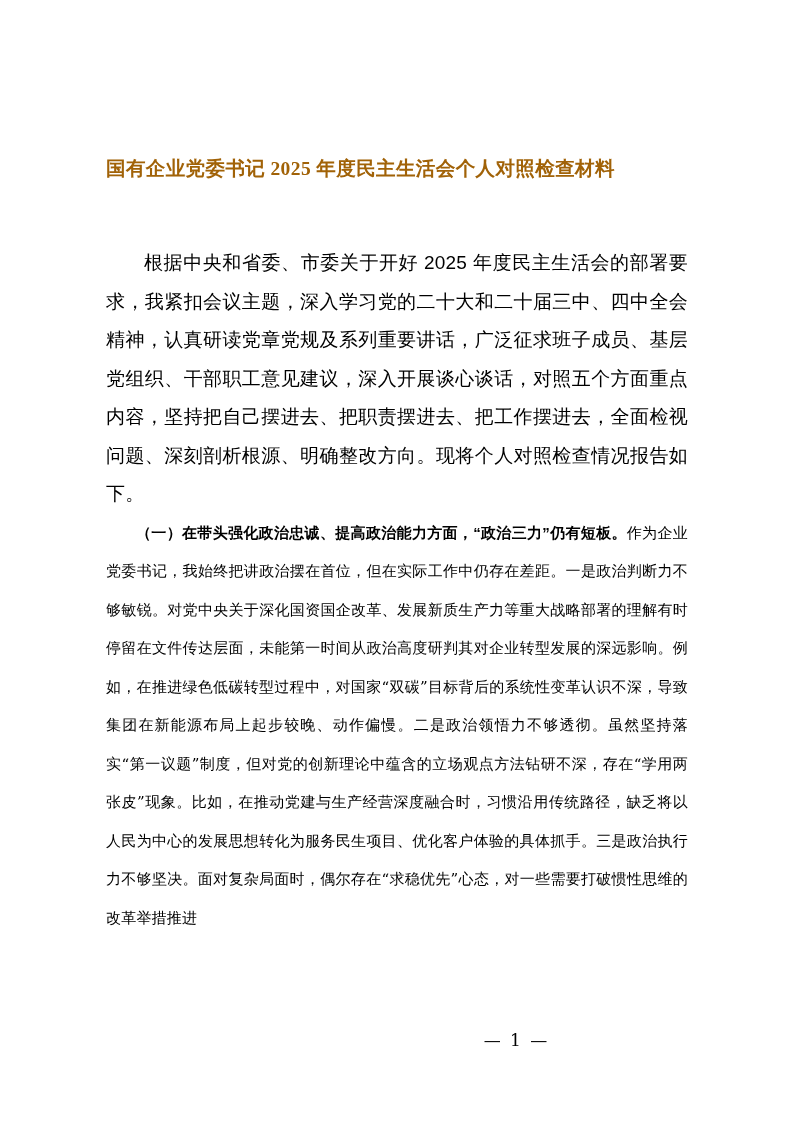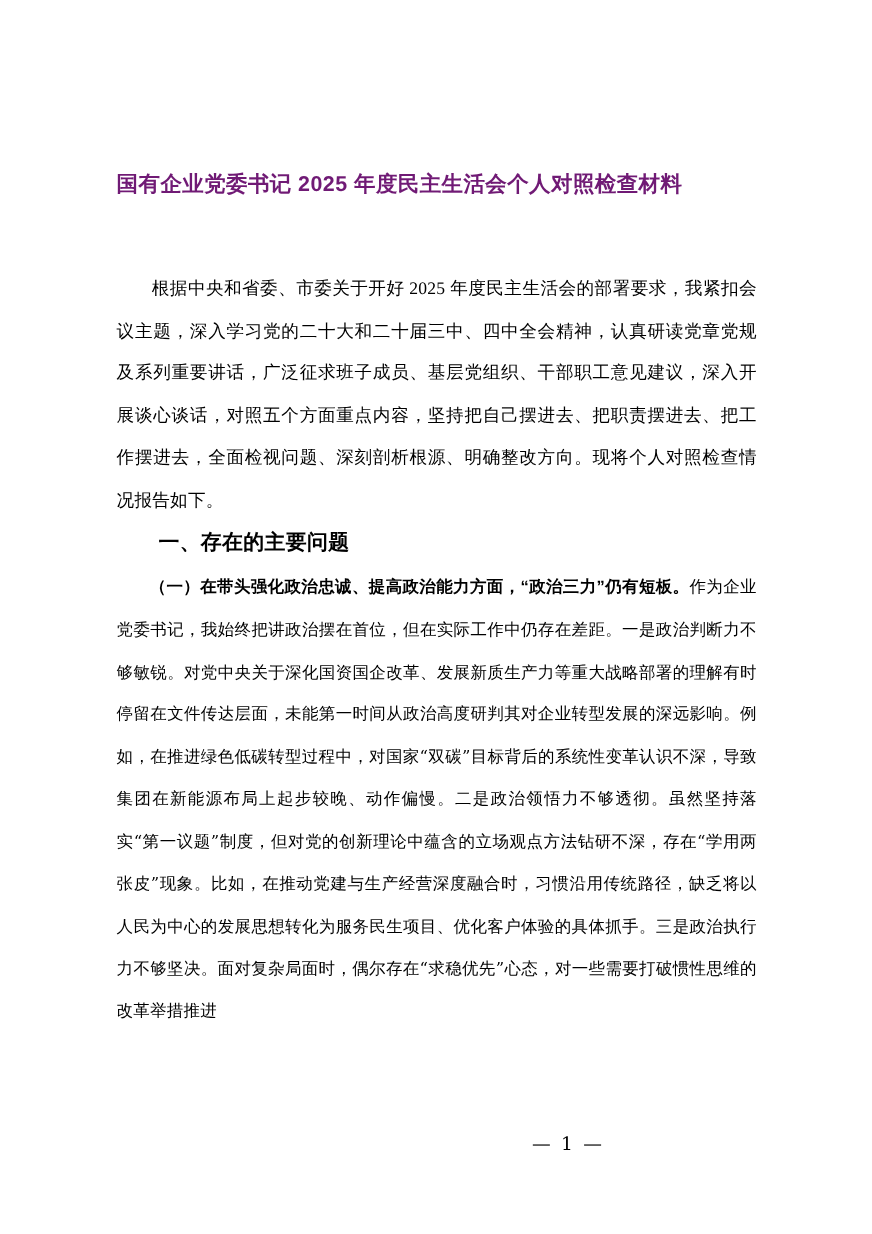--- a/index.html
+++ b/index.html
@@ -17,34 +17,34 @@
     color: #000000;
   }
   .content {
     position: absolute;
     left: 106px;
     top: 0;
     width: 582px;
   }
   .doc-title {
     margin-top: 155px;
-    font-family: Liberation Sans, sans-serif;
+    font-family: Liberation Serif, serif;
     font-weight: bold;
     font-size: 19.5px;
     letter-spacing: 0.4px;
     line-height: 1.4;
-    color: #701a75;
+    color: #a16207;
   }
   .gap-after-title {
     height: 62px;
   }
   p.body-para {
     margin: 0;
-    font-family: Liberation Serif, serif;
-    font-size: 16px;
+    font-family: Liberation Sans, sans-serif;
+    font-size: 19px;
     line-height: 38.5px;
     text-align: justify;
     text-justify: inter-character;
     text-indent: 2em;
     letter-spacing: 0.2px;
   }
   p.heading-1 {
     margin: 0;
     font-family: "Liberation Sans", sans-serif;
     font-weight: bold;
@@ -84,20 +84,19 @@
 
 <div class="page">
   <div class="content">
 
     <div class="doc-title">国有企业党委书记 2025 年度民主生活会个人对照检查材料</div>
 
     <div class="gap-after-title"></div>
 
     <p class="body-para">根据中央和省委、市委关于开好 2025 年度民主生活会的部署要求，我紧扣会议主题，深入学习党的二十大和二十届三中、四中全会精神，认真研读党章党规及系列重要讲话，广泛征求班子成员、基层党组织、干部职工意见建议，深入开展谈心谈话，对照五个方面重点内容，坚持把自己摆进去、把职责摆进去、把工作摆进去，全面检视问题、深刻剖析根源、明确整改方向。现将个人对照检查情况报告如下。</p>
 
-    <p class="heading-1">一、存在的主要问题</p>
 
     <p class="heading-2"><span class="b">（一）在带头强化政治忠诚、提高政治能力方面，“政治三力”仍有短板。</span><span>作为企业党委书记，我始终把讲政治摆在首位，但在实际工作中仍存在差距。一是政治判断力不够敏锐。对党中央关于深化国资国企改革、发展新质生产力等重大战略部署的理解有时停留在文件传达层面，未能第一时间从政治高度研判其对企业转型发展的深远影响。例如，在推进绿色低碳转型过程中，对国家“双碳”目标背后的系统性变革认识不深，导致集团在新能源布局上起步较晚、动作偏慢。二是政治领悟力不够透彻。虽然坚持落实“第一议题”制度，但对党的创新理论中蕴含的立场观点方法钻研不深，存在“学用两张皮”现象。比如，在推动党建与生产经营深度融合时，习惯沿用传统路径，缺乏将以人民为中心的发展思想转化为服务民生项目、优化客户体验的具体抓手。三是政治执行力不够坚决。面对复杂局面时，偶尔存在“求稳优先”心态，对一些需要打破惯性思维的改革举措推进</span></p>
 
   </div>
 
   <div class="page-number">— 1 —</div>
 </div>
 
 </body></html>

